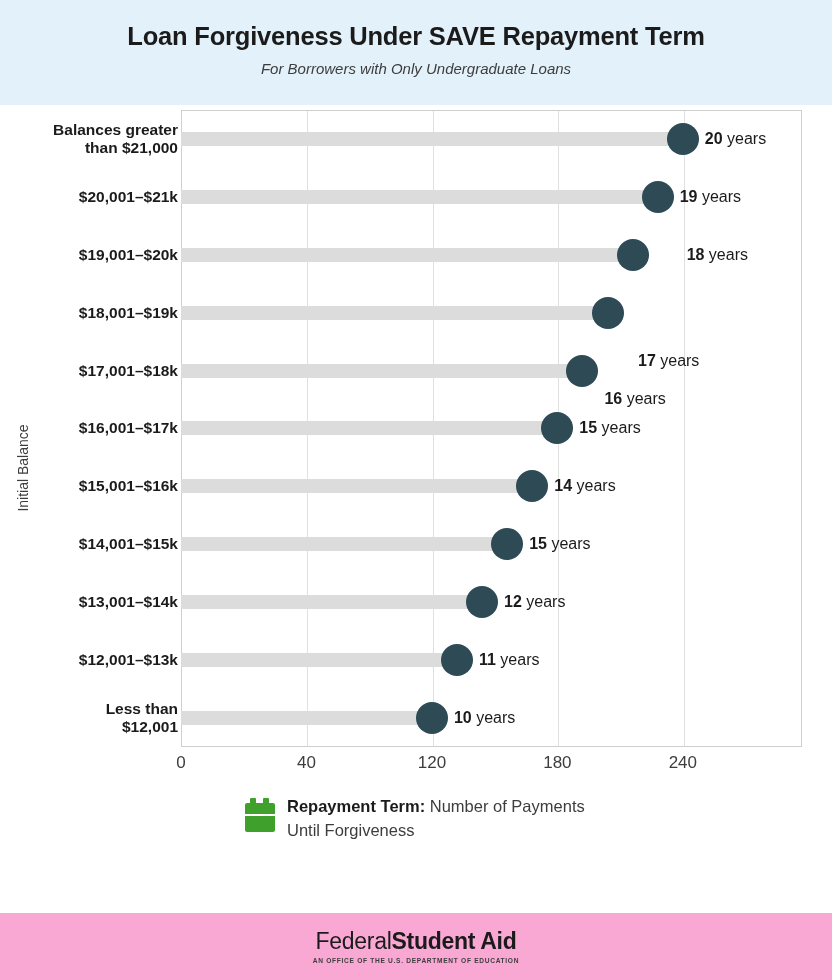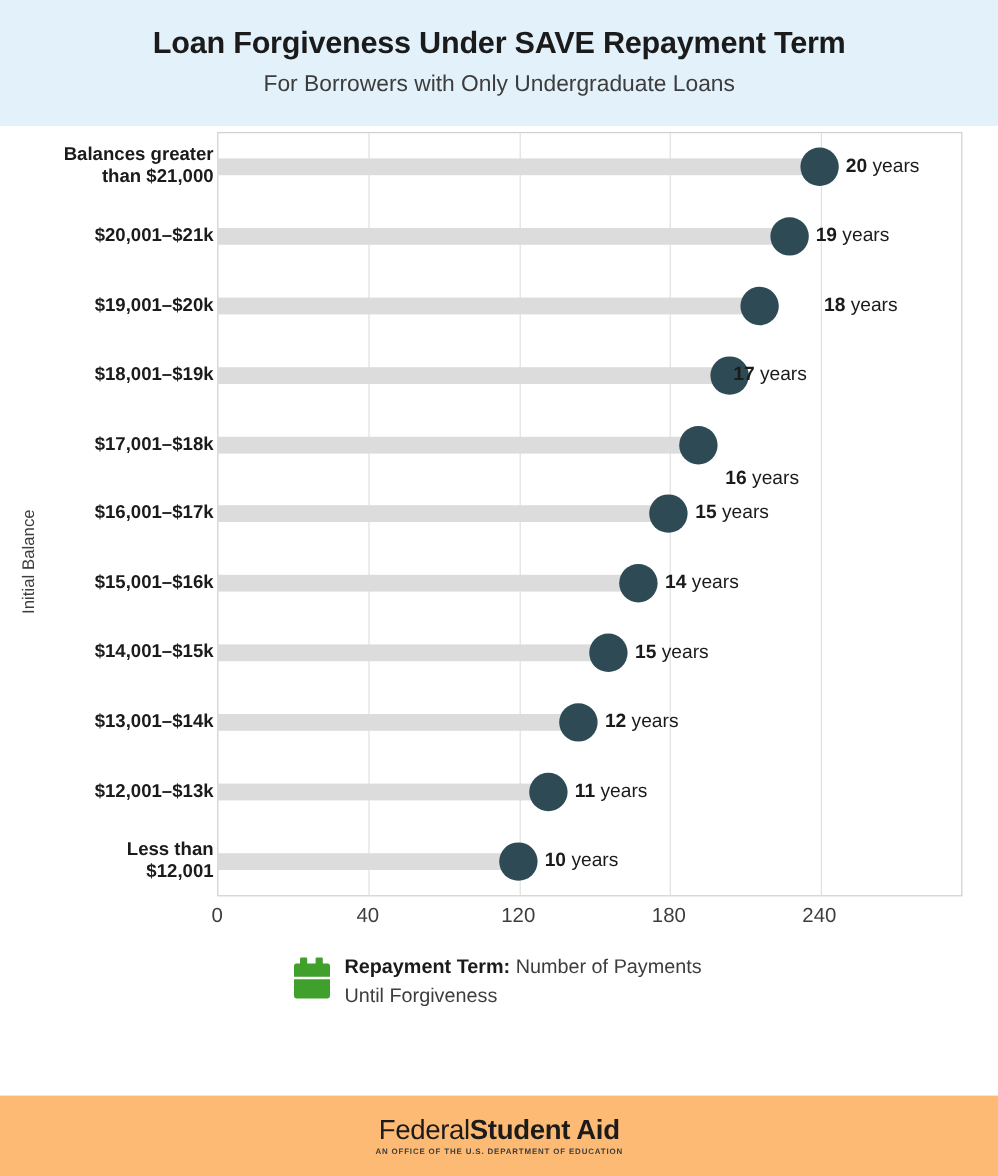--- a/index.html
+++ b/index.html
@@ -26,25 +26,26 @@
   }
   .chart-title {
     font-size: 25.5px;
     font-weight: bold;
     color: #1b1b1b;
     letter-spacing: -0.2px;
     margin: 0;
     line-height: 1.15;
   }
   .chart-subtitle {
-    font-size: 19px;
+    font-size: 15px;
     font-weight: normal;
     color: #3d3d3d;
     margin: 9px 0 1px 0;
     line-height: 1.2;
+    font-style: italic;
   }
 
   
   .chart-body {
     position: relative;
     width: 832px;
     height: 790px;
     background: #ffffff;
   }
 
@@ -212,21 +213,21 @@
     font-weight: bold;
   }
 
   
   .footer {
     position: absolute;
     left: 0;
     top: 913px;
     width: 832px;
     height: 67px;
-    background: #fdba74;
+    background: #f9a8d4;
     display: flex;
     flex-direction: column;
     align-items: center;
     justify-content: center;
   }
   .logo-line {
     font-size: 23px;
     color: #1b1b1b;
     letter-spacing: -0.3px;
     line-height: 1;
@@ -287,21 +288,21 @@
         <div class="track" style="left: 181px; width: 451.636px; background: rgb(220, 220, 220);"></div>
         <div class="dot" style="left: 632.636px; background: rgb(45, 74, 85);"></div>
         <div class="value-label" style="left: 654.636px; margin-left: 32px;"><b>18</b><span class="unit"> years</span></div>
       </div>
       <div class="row" style="top: 173.727px; height: 57.9091px;">
         <div class="row-label">
           <div>$18,001–$19k</div>
         </div>
         <div class="track" style="left: 181px; width: 426.545px; background: rgb(220, 220, 220);"></div>
         <div class="dot" style="left: 607.545px; background: rgb(45, 74, 85);"></div>
-        <div class="value-label" style="left: 611px;"><b>17</b><span class="unit"> years</span></div>
+        <div class="value-label" style="left: 638px; margin-top: 48px;"><b>17</b><span class="unit"> years</span></div>
       </div>
       <div class="row" style="top: 231.636px; height: 57.9091px;">
         <div class="row-label">
           <div>$17,001–$18k</div>
         </div>
         <div class="track" style="left: 181px; width: 401.455px; background: rgb(220, 220, 220);"></div>
         <div class="dot" style="left: 582.455px; background: rgb(45, 74, 85);"></div>
         <div class="value-label" style="left: 604.455px; margin-top: 28px;"><b>16</b><span class="unit"> years</span></div>
       </div>
       <div class="row" style="top: 289.545px; height: 57.9091px;">

